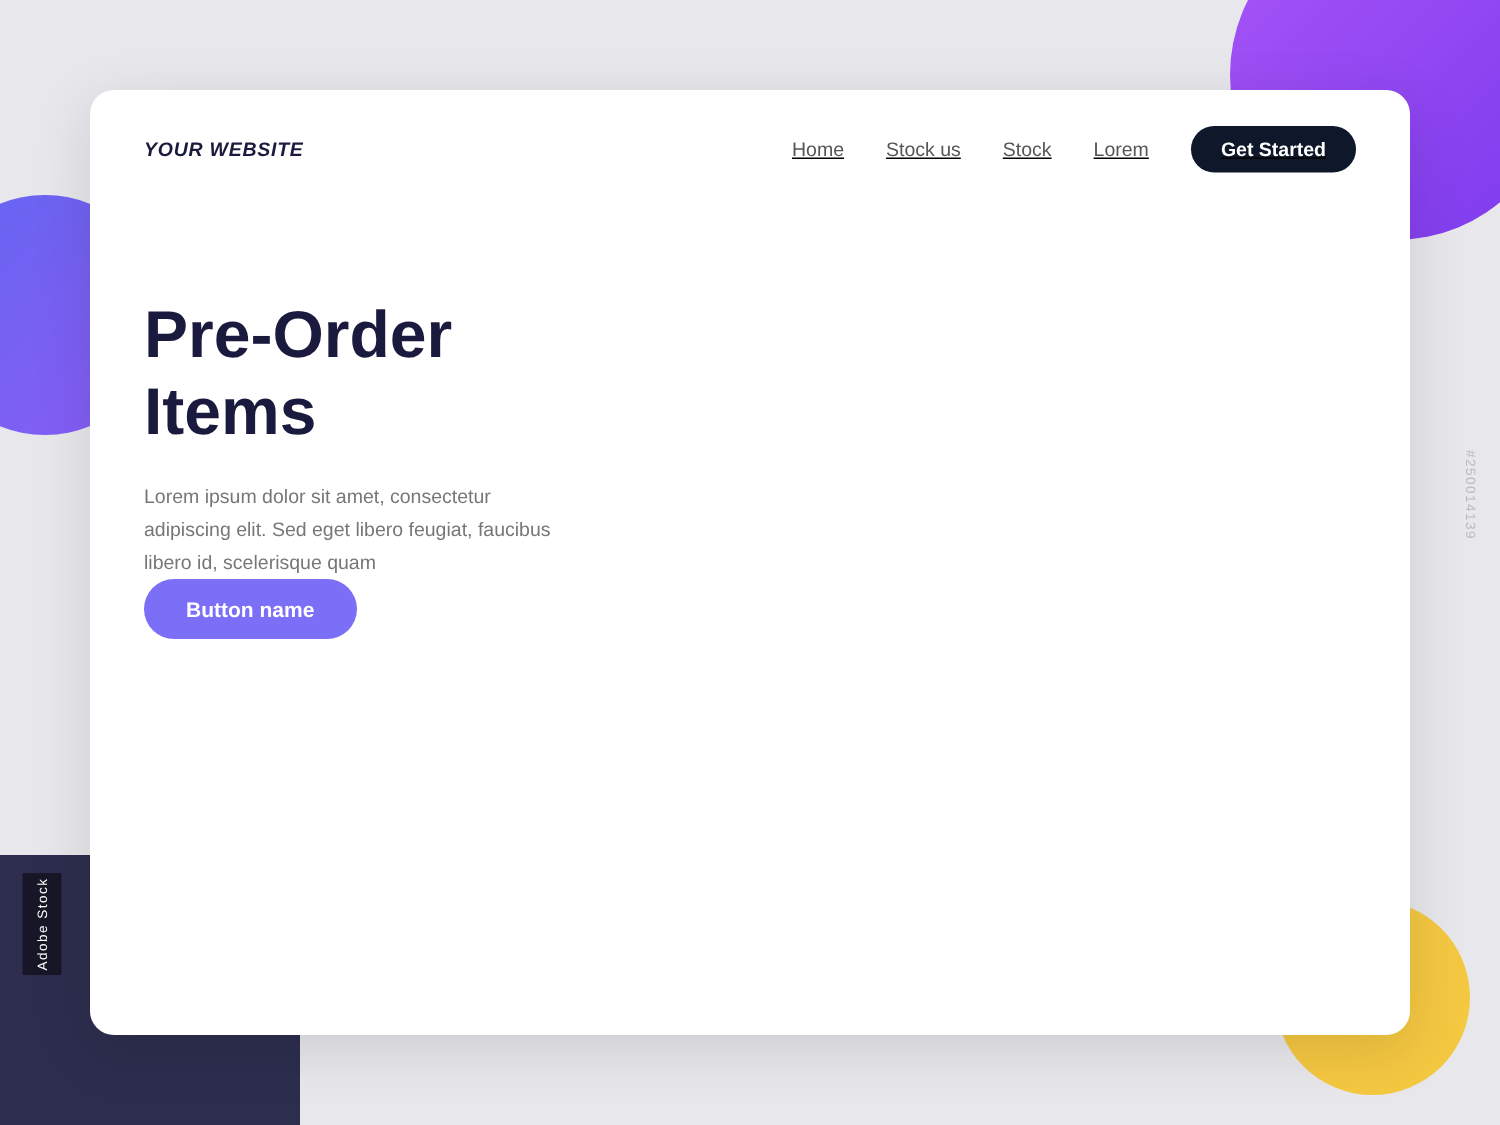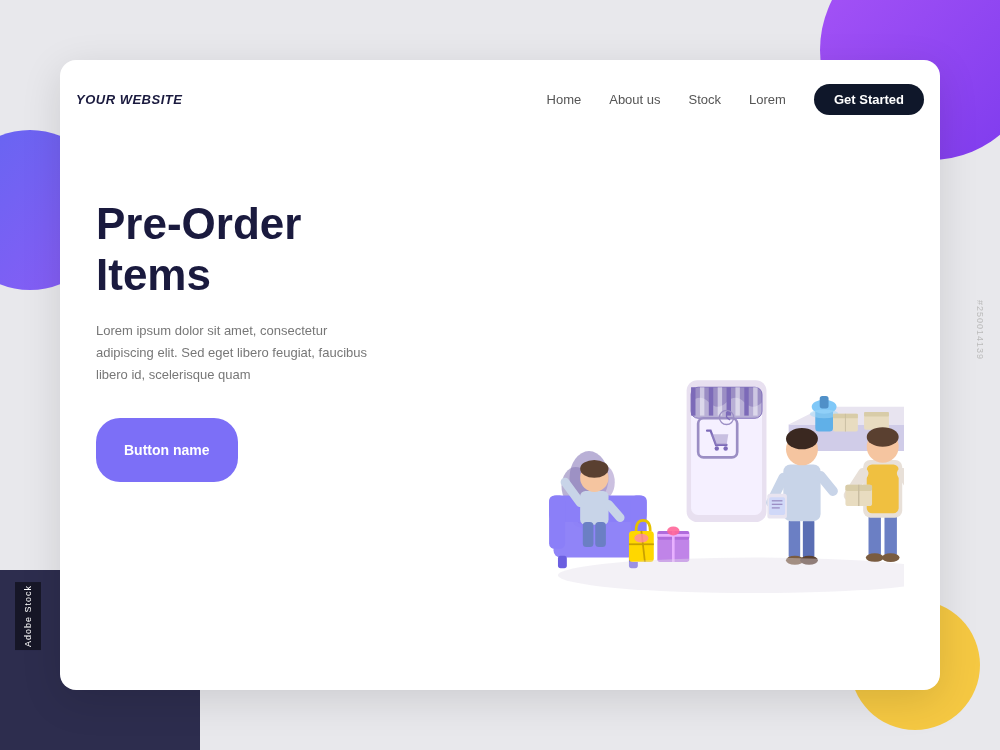--- a/index.html
+++ b/index.html
@@ -66,33 +66,34 @@
       box-shadow: 0 10px 40px rgba(0,0,0,0.12);
       z-index: 1;
       overflow: hidden;
     }
 
     
     .navbar {
       display: flex;
       align-items: center;
       justify-content: space-between;
-      padding: 24px 16px;
+      padding: 24px 36px;
     }
     .brand {
       font-size: 13px;
       font-weight: 800;
       color: #1a1a3e;
       letter-spacing: 0.5px;
       font-style: italic;
     }
     .nav-links {
       display: flex;
       align-items: center;
       gap: 28px;
+      text-decoration: underline;
     }
     .nav-link {
       font-size: 13px;
       color: #555;
       text-decoration: none;
       cursor: pointer;
     }
     .nav-btn {
       background: #0f172a;
       color: white;
@@ -104,45 +105,45 @@
       border: none;
     }
 
     
     .hero {
       display: flex;
       align-items: flex-start;
       padding: 20px 36px 0 36px;
       position: relative;
       height: calc(100% - 80px);
+      flex-direction: column;
     }
 
     
     .hero-left {
       flex: 0 0 320px;
       padding-top: 40px;
     }
     .hero-title {
       font-size: 44px;
       font-weight: 800;
       color: #1a1a3e;
       line-height: 1.15;
       margin-bottom: 20px;
     }
     .hero-desc {
       font-size: 13px;
       color: #777;
       line-height: 1.7;
-      margin-bottom: 32px;
       max-width: 280px;
     }
     .hero-btn {
       background: #7c6ff7;
       color: white;
-      padding: 24px 28px;
+      padding: 12px 28px;
       border-radius: 24px;
       font-size: 14px;
       font-weight: 600;
       cursor: pointer;
       border: none;
       display: inline-block;
     }
 
     
     .hero-illustration {
@@ -195,21 +196,21 @@
 <div class="bg-circle-purple-left"></div>
 <div class="bg-dark-bottom-left"></div>
 <div class="bg-circle-yellow-bottom-right"></div>
 
 <div class="card">
 
   <nav class="navbar">
     <div class="brand">YOUR WEBSITE</div>
     <div class="nav-links">
       <a class="nav-link">Home</a>
-      <a class="nav-link">About us</a>
+      <a class="nav-link">Stock us</a>
       <a class="nav-link">Stock</a>
       <a class="nav-link">Lorem</a>
       <button class="nav-btn">Get Started</button>
     </div>
   </nav>
 
   <div class="hero">
     <div class="hero-left">
       <h1 class="hero-title">Pre-Order<br>Items</h1>
       <p class="hero-desc">Lorem ipsum dolor sit amet, consectetur adipiscing elit. Sed eget libero feugiat, faucibus libero id, scelerisque quam</p>

